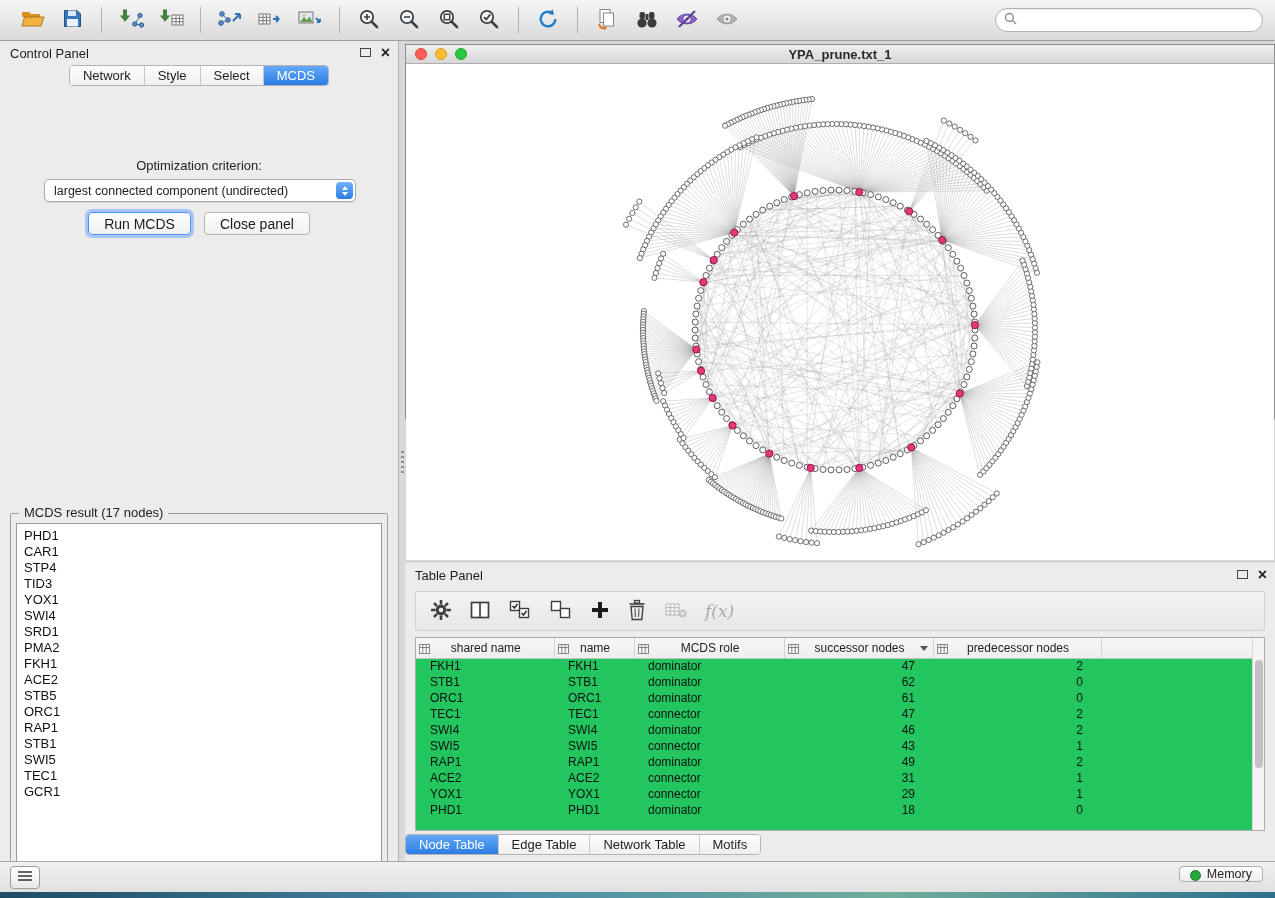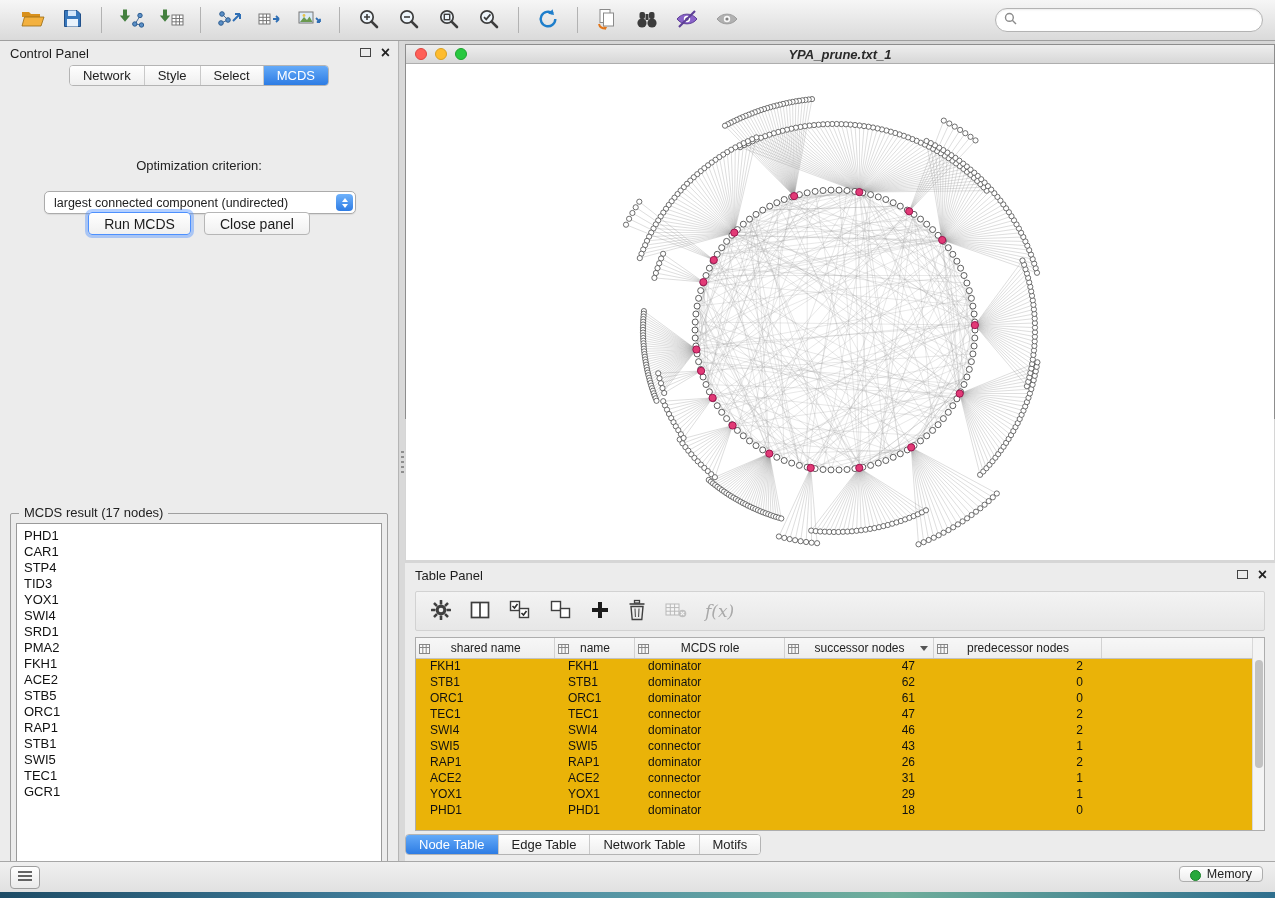--- a/index.html
+++ b/index.html
@@ -27,47 +27,47 @@
 
   
   .seg-group{display:inline-flex;border:1px solid #b4b4b4;border-radius:4px;overflow:hidden;background:#fff;}
   .seg-tab{padding:2px 13px;font-size:13px;background:linear-gradient(#fefefe,#efefef);border-right:1px solid #c9c9c9;color:#222;white-space:nowrap;}
   .seg-tab:last-child{border-right:none;}
   .seg-tab.sel{background:linear-gradient(#64aaf8,#2d7ce4);color:#fff;}
 
   .cp-tabs-row{display:flex;justify-content:center;}
   .cp-content{position:relative;height:100%;}
   .opt-label{position:absolute;left:0;right:0;top:72px;text-align:center;font-size:13px;}
-  .criterion{position:absolute;left:44px;top:105px;width:312px;height:23px;background:#fff;border:1px solid #ababab;border-radius:5px;display:flex;align-items:center;padding:0 24px 0 9px;font-size:12.5px;white-space:nowrap;box-shadow:0 1px 1px rgba(0,0,0,.08);}
+  .criterion{position:absolute;left:44px;top:93px;width:312px;height:23px;background:#fff;border:1px solid #ababab;border-radius:5px;display:flex;align-items:center;padding:0 24px 0 9px;font-size:12.5px;white-space:nowrap;box-shadow:0 1px 1px rgba(0,0,0,.08);}
   .stepper{position:absolute;right:2px;top:2px;width:17px;height:17px;border-radius:4px;background:linear-gradient(#6fb2fb,#2e7ce4);display:flex;flex-direction:column;align-items:center;justify-content:center;gap:2px;}
   .stepper .up{width:0;height:0;border-left:3.5px solid transparent;border-right:3.5px solid transparent;border-bottom:4px solid #fff;}
   .stepper .dn{width:0;height:0;border-left:3.5px solid transparent;border-right:3.5px solid transparent;border-top:4px solid #fff;}
   .btn-row{position:absolute;left:0;right:0;top:126px;display:flex;justify-content:center;gap:13px;}
   .btn{height:23px;padding:0 15px;border:1px solid #b6b6b6;border-radius:4px;background:linear-gradient(#ffffff,#f0f0f0);font-size:14px;display:flex;align-items:center;color:#1c1c1c;}
   .btn.focused{border-color:#4d90fe;box-shadow:0 0 0 3px rgba(77,144,254,.42);}
   .mcds-group{position:absolute;left:10px;top:427px;width:378px;height:370px;border:1px solid #9f9f9f;border-radius:2px;}
   .mcds-legend{position:absolute;left:8px;top:-9px;background:#ececec;padding:0 5px;font-size:13px;}
   .result-list{position:absolute;left:5px;top:9px;right:5px;bottom:5px;background:#fff;border:1px solid #9a9a9a;padding:4px 0 0 7px;overflow:hidden;}
   .list-item{font-size:13px;line-height:16px;color:#111;}
 
   
-  .network-window{position:absolute;left:0;top:3px;width:870px;height:375px;border:1px solid #8d8d8d;background:#fff;font-style:italic;}
+  .network-window{position:absolute;left:0;top:3px;width:870px;height:375px;border:1px solid #8d8d8d;background:#fff;}
   .win-titlebar{height:19px;background:linear-gradient(#eeeeee,#d7d7d7);border-bottom:1px solid #aeaeae;position:relative;display:flex;align-items:center;padding-left:9px;gap:8px;}
   .tl{width:12px;height:12px;border-radius:50%;display:inline-block;}
   .tl.red{background:#ff5f57;border:1px solid #dd4641;}
   .tl.yellow{background:#febc2e;border:1px solid #d8a023;}
   .tl.green{background:#28c840;border:1px solid #1ea32f;}
   .win-title{position:absolute;left:0;right:0;text-align:center;font-size:13px;font-weight:bold;color:#2a2a2a;}
   .network-canvas{position:absolute;left:0;top:19px;width:868px;height:496px;background:#fff;overflow:hidden;}
 
   
   .table-panel{position:absolute;left:0;top:522px;width:870px;height:298px;background:#ececec;}
   .tp-toolbar{position:absolute;left:10px;top:28px;right:10px;height:40px;background:linear-gradient(#f3f3f3,#e7e7e7);border:1px solid #d2d2d2;border-radius:2px;display:flex;align-items:center;gap:17px;padding:0 14px;}
   .fx{font-family:"DejaVu Serif",serif;font-style:italic;font-size:17px;color:#a9a9a9;}
-  .tp-table-wrap{position:absolute;left:10px;top:74px;right:10px;height:194px;background:#eab308;border:1px solid #adadad;overflow:hidden;}
+  .tp-table-wrap{position:absolute;left:10px;top:74px;right:10px;height:194px;background:#22c55e;border:1px solid #adadad;overflow:hidden;}
   table.node-table{border-collapse:collapse;table-layout:fixed;width:848px;}
   .node-table th{height:20px;background:linear-gradient(#f7f7f7,#eeeeee);border-right:1px solid #d2d2d2;border-bottom:1px solid #c2c2c2;font-weight:normal;font-size:12px;text-align:center;position:relative;padding:0 14px 0 16px;white-space:nowrap;overflow:hidden;}
   .node-table th .col-ico{position:absolute;left:3px;top:5px;}
   .node-table th .hdr-arrow{position:absolute;right:5px;top:8px;width:0;height:0;border-left:4px solid transparent;border-right:4px solid transparent;border-top:5px solid #555;}
   .node-table td{height:16px;font-size:12px;color:#111;padding:0 6px 0 14px;white-space:nowrap;overflow:hidden;}
   .node-table td:nth-child(4),.node-table td:nth-child(5){text-align:right;padding-right:18px;}
   .vscroll{position:absolute;right:0;top:0;bottom:0;width:12px;background:#f4f4f4;border-left:1px solid #d8d8d8;}
   .vscroll .thumb{position:absolute;left:1.5px;width:8px;border-radius:4px;background:#c2c2c2;top:22px;height:108px;}
   .tp-tabs{position:absolute;left:0;right:0;top:271px;display:flex;justify-content:flex-start;}
 
@@ -1616,21 +1616,21 @@
               <td>SWI5</td>
               <td>connector</td>
               <td>43</td>
               <td>1</td>
               <td></td>
             </tr>
             <tr>
               <td>RAP1</td>
               <td>RAP1</td>
               <td>dominator</td>
-              <td>26</td>
+              <td>49</td>
               <td>2</td>
               <td></td>
             </tr>
             <tr>
               <td>ACE2</td>
               <td>ACE2</td>
               <td>connector</td>
               <td>31</td>
               <td>1</td>
               <td></td>

